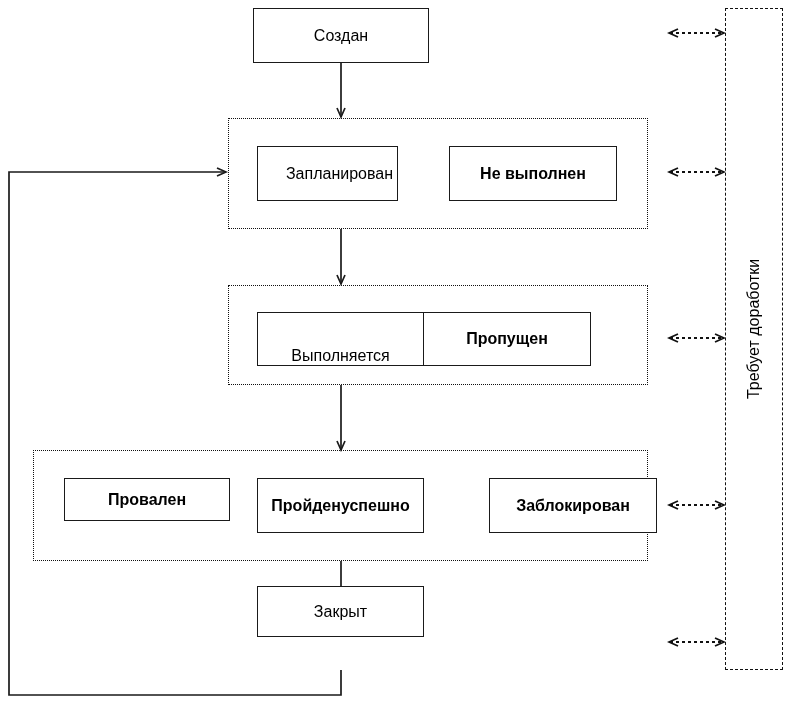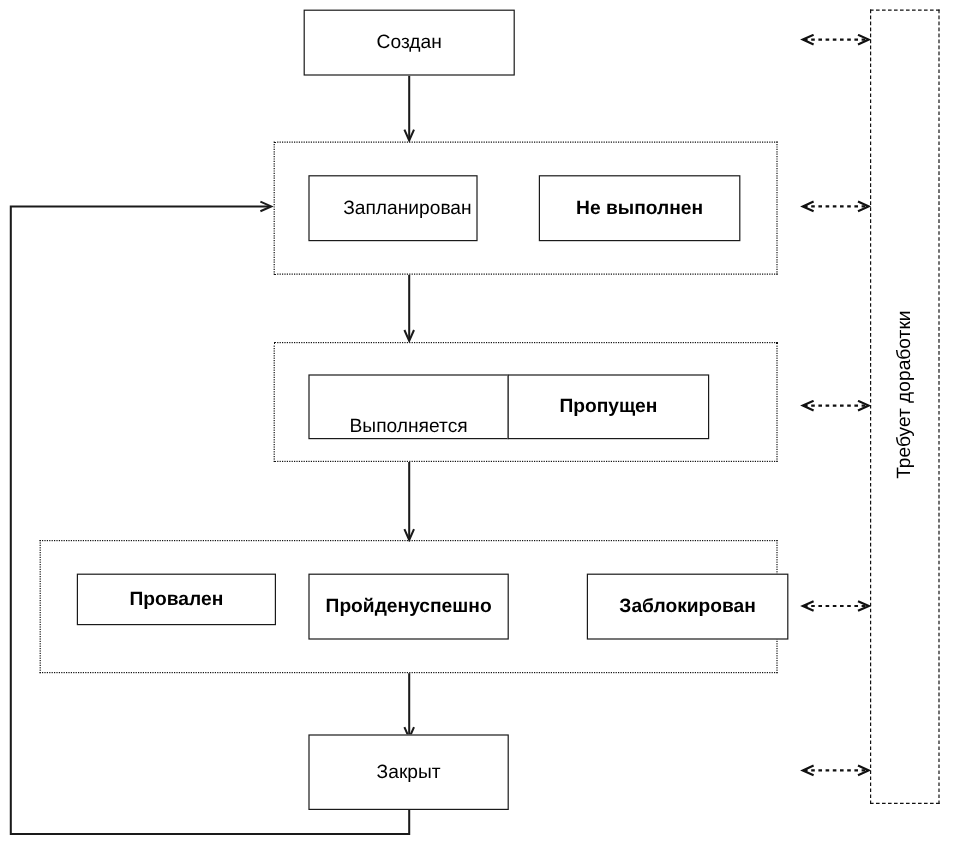--- a/index.html
+++ b/index.html
@@ -130,17 +130,17 @@
 
   <div class="node bold" style="left:257px; top:478px; width:167px; height:55px; ">
     <span>Пройден</span>
     <span>успешно</span>
   </div>
 
   <div class="node bold" style="left:449px; top:478px; width:168px; height:55px;margin-left:40px;">
     <span>Заблокирован</span>
   </div>
 
-  <div class="node" style="left:257px; top:612px; width:167px; height:63px;">
+  <div class="node" style="left:257px; top:586px; width:167px; height:51px;">
     <span>Закрыт</span>
   </div>
 
 </div>
 
 </body></html>

